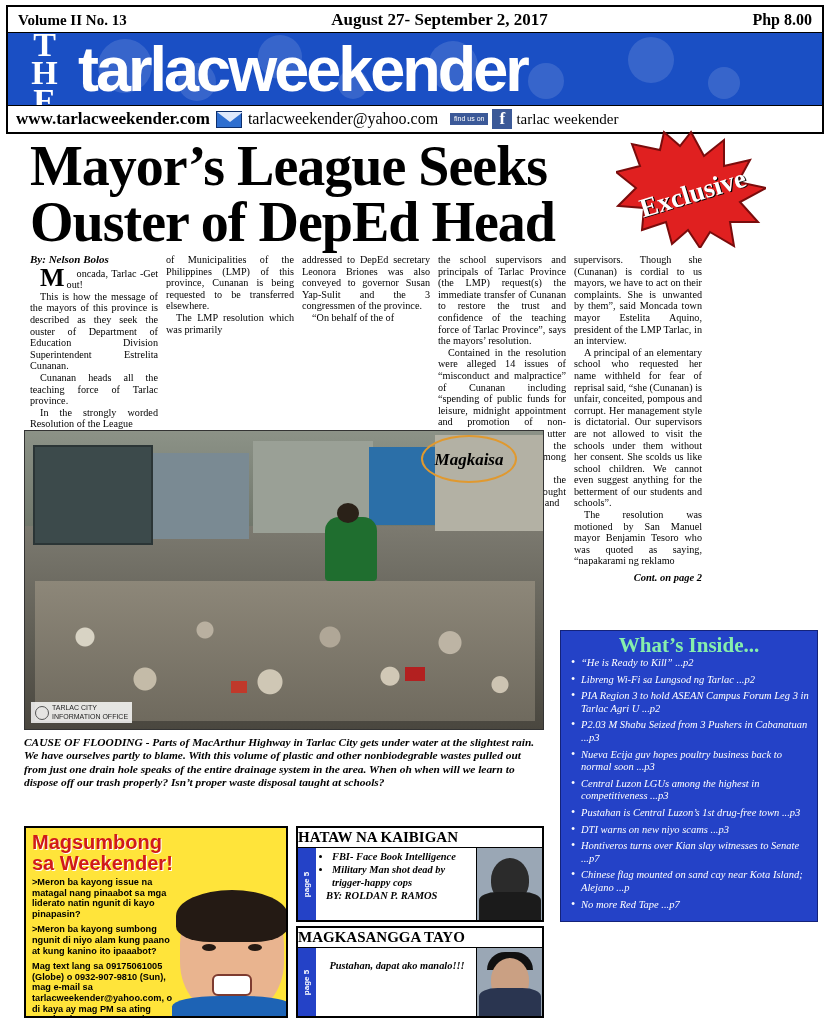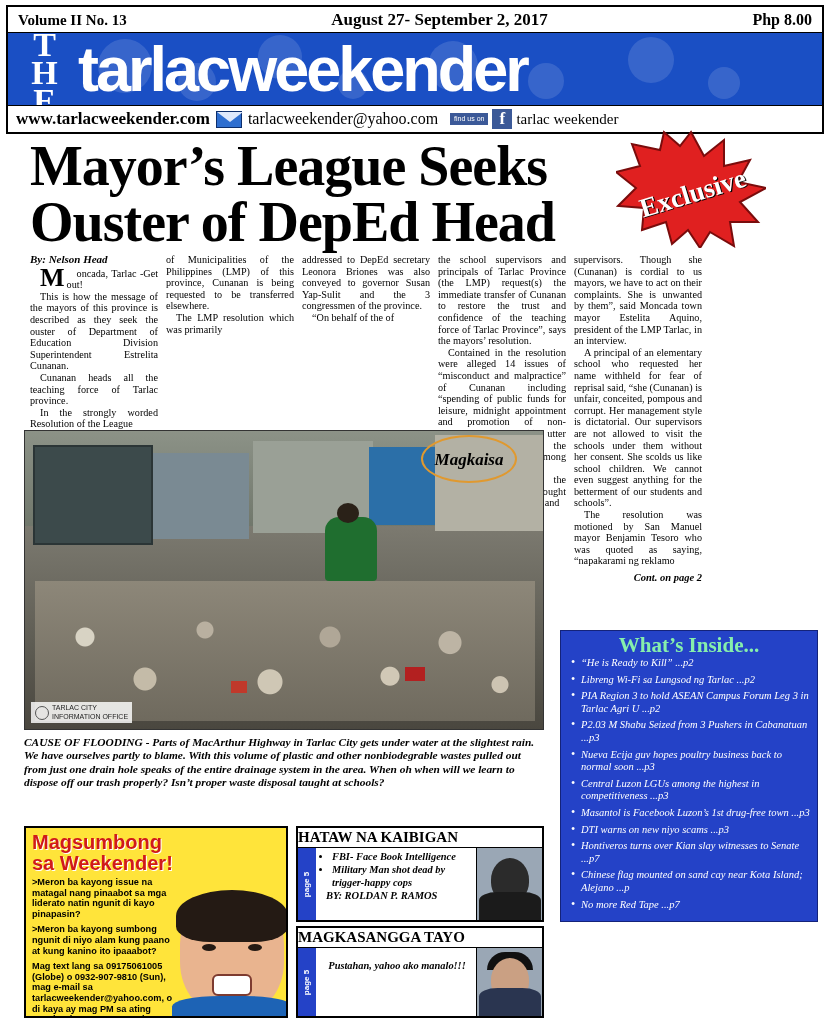--- a/index.html
+++ b/index.html
@@ -279,21 +279,21 @@
     <div class="exclusive-burst">
       <svg class="star" viewBox="0 0 150 118">
         <polygon points="75,2 88,26 108,10 108,36 134,30 122,52 150,58 124,72 142,92 114,92 118,116 94,102 84,118 72,100 56,114 50,92 26,100 28,78 2,76 20,58 0,42 24,36 16,14 44,20 48,2 64,16" fill="#e02020" stroke="#7a0c0c" stroke-width="2"></polygon>
       </svg>
       <div class="exclusive-text">Exclusive</div>
     </div>
   </div>
 
   <div class="cols">
     <div class="col">
-      <div class="byline">By: Nelson Head</div>
+      <div class="byline">By: Nelson Bolos</div>
       <p class="dropcapline"><span class="dropcap">M</span><span>oncada, Tarlac -Get out!</span></p>
       <p>This is how the message of the mayors of this province is described as they seek the ouster of Department of Education Division Superintendent Estrelita Cunanan.</p>
       <p>Cunanan heads all the teaching force of Tarlac province.</p>
       <p>In the strongly worded Resolution of the League</p>
     </div>
     <div class="col">
       <p style="text-indent:0">of Municipalities of the Philippines (LMP) of this province, Cunanan is being requested to be transferred elsewhere.</p>
       <p>The LMP resolution which was primarily</p>
     </div>
     <div class="col">
@@ -339,21 +339,21 @@
 
   <div class="whats-inside">
     <div class="wi-title">What’s Inside...</div>
     <ul class="wi-list">
       <li>“He is Ready to Kill”  ...p2</li>
       <li>Libreng Wi-Fi sa Lungsod ng Tarlac  ...p2</li>
       <li>PIA Region 3 to hold ASEAN Campus Forum Leg 3 in Tarlac Agri U  ...p2</li>
       <li>P2.03 M Shabu Seized from 3 Pushers in Cabanatuan  ...p3</li>
       <li>Nueva Ecija guv hopes poultry business back to normal soon  ...p3</li>
       <li>Central Luzon LGUs among the highest in competitiveness  ...p3</li>
-      <li>Masantol is Facebook Luzon’s 1st drug-free town  ...p3</li>
+      <li>Pustahan is Central Luzon’s 1st drug-free town  ...p3</li>
       <li>DTI warns on new niyo scams  ...p3</li>
       <li>Hontiveros turns over Kian slay witnesses to Senate  ...p7</li>
       <li>Chinese flag mounted on sand cay near Kota Island; Alejano  ...p</li>
       <li>No more Red Tape  ...p7</li>
     </ul>
   </div>
 
   <div class="magsumbong">
     <div class="mg-title">
       <div>Magsumbong</div>
@@ -392,21 +392,21 @@
       </div>
     </div>
   </div>
 
   <div class="mgkasangga">
     <div class="box-title">MAGKASANGGA TAYO</div>
     <div class="box-inner">
       <div class="page-flag">
           <span>page 5</span>
         </div>
-      <div class="box-text" style="text-align:center;padding-top:12px;">Pustahan,  yahoo ako manalo!!!</div>
+      <div class="box-text" style="text-align:center;padding-top:12px;">Pustahan,  dapat ako manalo!!!</div>
       <div class="mug cap">
         <div class="hat"></div>
         <div class="head"></div>
         <div class="body"></div>
       </div>
     </div>
     <div class="box-by" style="border-top:1px solid #000;text-align:center;">BY: NESTOR “PAKEN” CASTRO</div>
   </div>
 
 </div>

